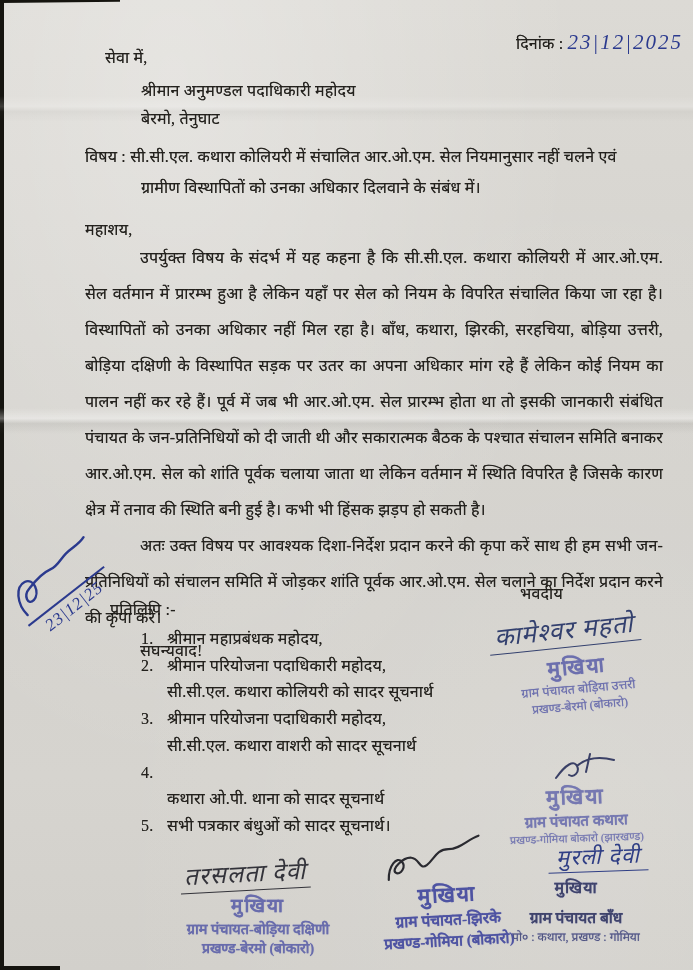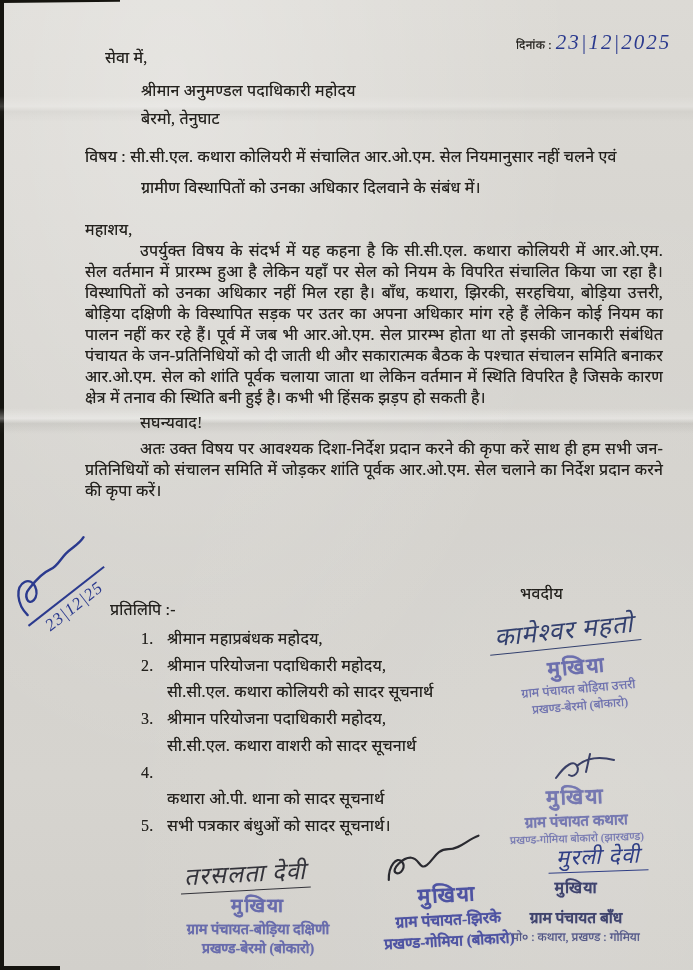--- a/index.html
+++ b/index.html
@@ -17,56 +17,56 @@
   }
   .crease{position:absolute;left:0;width:693px;height:26px;pointer-events:none;
     background:linear-gradient(180deg,transparent,rgba(255,255,255,0.35) 40%,rgba(110,110,105,0.12) 60%,transparent);}
   .edge{position:absolute;background:#15140f;pointer-events:none;}
   .abs{position:absolute;}
   .printed{color:#23211d;letter-spacing:0.2px;text-shadow:0 0 0.5px rgba(35,33,29,0.55);}
   .pen{color:#2b3a8e;font-style:italic;}
   .hand{font-style:italic;letter-spacing:1px;}
   .stamp{color:#5a5ea8;text-align:center;text-shadow:0 0 0.8px rgba(90,94,168,0.7);}
   .stamp .big{font-weight:bold;}
-  .body-text{font-size:16px;line-height:21px;text-align:justify;}
+  .body-text{font-size:16px;line-height:36px;text-align:justify;}
   .indent{text-indent:55px;}
   .copy-item{display:flex;font-size:16px;line-height:26.7px;}
   .copy-num{width:26px;flex:none;}
   svg{display:block;}
 </style>
 </head>
 <body>
 
 <div id="paper">
 
   <div class="edge" style="left:0;top:0;width:4px;height:970px;"></div>
   <div class="edge" style="left:0;top:0;width:120px;height:3px;transform:rotate(-0.6deg);transform-origin:left top;"></div>
   <div class="edge" style="left:0;top:966px;width:60px;height:4px;"></div>
   <div class="crease" style="top:408px;"></div>
   <div class="crease" style="top:96px;opacity:.5;"></div>
 
   <div class="abs" style="left:516px;top:30px;white-space:nowrap;">
-    <span class="printed" style="font-size:12px;">दिनांक :</span>
+    <span class="printed" style="font-size:16px;">दिनांक :</span>
     <span class="pen hand" style="font-size:21px;letter-spacing:2px;">23|12|2025</span>
   </div>
 
   <div class="abs printed" style="left:105px;top:46px;font-size:16px;">सेवा में,</div>
   <div class="abs printed" style="left:141px;top:79px;font-size:16px;">श्रीमान अनुमण्डल पदाधिकारी महोदय</div>
   <div class="abs printed" style="left:141px;top:107px;font-size:16px;">बेरमो, तेनुघाट</div>
 
   <div class="abs" style="left:85px;top:141px;width:590px;">
     <div class="printed" style="font-size:16px;line-height:31px;">विषय : सी.सी.एल. कथारा कोलियरी में संचालित आर.ओ.एम. सेल नियमानुसार नहीं चलने एवं</div>
     <div class="printed" style="font-size:16px;line-height:31px;margin-left:56px;">ग्रामीण विस्थापितों को उनका अधिकार दिलवाने के संबंध में।</div>
   </div>
 
   <div class="abs printed" style="left:85px;top:218px;font-size:16px;">महाशय,</div>
   <div class="abs" style="left:85px;top:240px;width:578px;">
     <div class="printed body-text indent">उपर्युक्त विषय के संदर्भ में यह कहना है कि सी.सी.एल. कथारा कोलियरी में आर.ओ.एम. सेल वर्तमान में प्रारम्भ हुआ है लेकिन यहाँ पर सेल को नियम के विपरित संचालित किया जा रहा है। विस्थापितों को उनका अधिकार नहीं मिल रहा है। बाँध, कथारा, झिरकी, सरहचिया, बोड़िया उत्तरी, बोड़िया दक्षिणी के विस्थापित सड़क पर उतर का अपना अधिकार मांग रहे हैं लेकिन कोई नियम का पालन नहीं कर रहे हैं। पूर्व में जब भी आर.ओ.एम. सेल प्रारम्भ होता था तो इसकी जानकारी संबंधित पंचायत के जन-प्रतिनिधियों को दी जाती थी और सकारात्मक बैठक के पश्चात संचालन समिति बनाकर आर.ओ.एम. सेल को शांति पूर्वक चलाया जाता था लेकिन वर्तमान में स्थिति विपरित है जिसके कारण क्षेत्र में तनाव की स्थिति बनी हुई है। कभी भी हिंसक झड़प हो सकती है।</div>
+    <div class="printed body-text indent">अतः उक्त विषय पर आवश्यक दिशा-निर्देश प्रदान करने की कृपा करें साथ ही हम सभी जन-प्रतिनिधियों को संचालन समिति में जोड़कर शांति पूर्वक आर.ओ.एम. सेल चलाने का निर्देश प्रदान करने की कृपा करें।</div>
     <div class="printed" style="font-size:16px;line-height:29.8px;margin-left:55px;">सघन्यवाद!</div>
-    <div class="printed body-text indent">अतः उक्त विषय पर आवश्यक दिशा-निर्देश प्रदान करने की कृपा करें साथ ही हम सभी जन-प्रतिनिधियों को संचालन समिति में जोड़कर शांति पूर्वक आर.ओ.एम. सेल चलाने का निर्देश प्रदान करने की कृपा करें।</div>
   </div>
 
   <div class="abs" style="left:2px;top:592px;transform:rotate(-38deg);transform-origin:left top;">
     <svg width="104" height="42" viewBox="0 0 104 42">
       <path d="M6,34 C4,18 14,4 24,6 C34,8 30,24 20,26 C12,27 14,16 24,14 C36,11 44,10 52,12 C60,14 66,10 74,9 C82,8 90,10 98,7" fill="none" stroke="#2b3a8e" stroke-width="2.4" stroke-linecap="round"></path>
     </svg>
     <div class="pen hand" style="font-size:17px;border-top:2px solid #2b3a8e;padding-top:2px;width:96px;text-align:center;">23|12|25</div>
   </div>
 
   <div class="abs printed" style="left:110px;top:598px;font-size:16px;">प्रतिलिपि :-</div>

